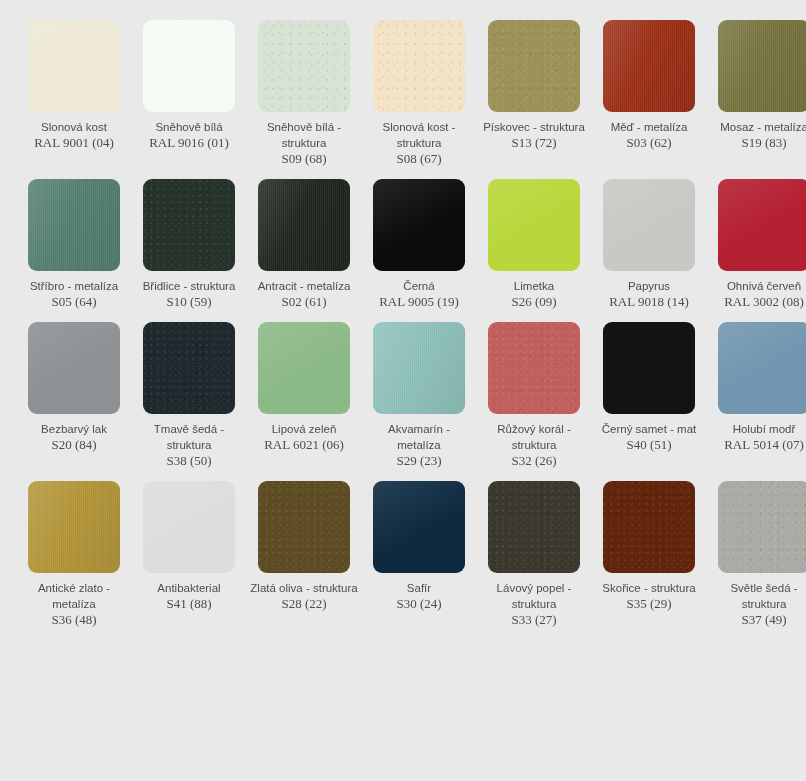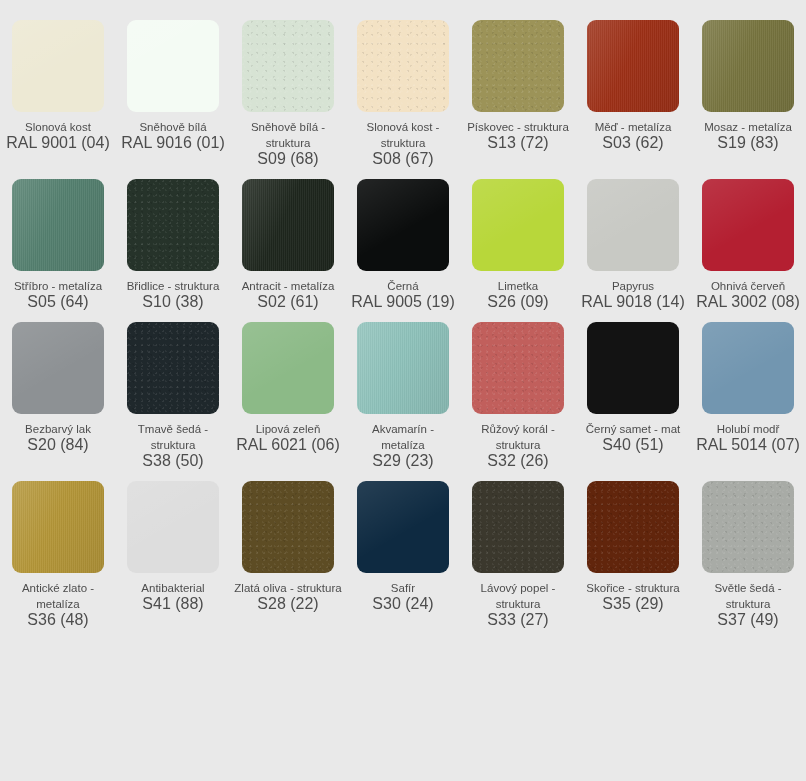--- a/index.html
+++ b/index.html
@@ -21,20 +21,21 @@
     padding-top: 8px;
     box-sizing: border-box;
   }
 
   .swatch-cell {
     display: flex;
     flex-direction: column;
     align-items: center;
     width: 115px;
     padding-top: 12px;
+    margin-left: 16px;
   }
 
   .chip {
     width: 92px;
     height: 92px;
     border-radius: 9px;
     position: relative;
     overflow: hidden;
   }
 
@@ -72,23 +73,24 @@
     margin-top: 7px;
     width: 108px;
     text-align: center;
     font-size: 11.5px;
     line-height: 16px;
     color: #4d4d4d;
   }
   .code {
     width: 108px;
     text-align: center;
-    font-size: 16px;
+    font-size: 13px;
     line-height: 16px;
     color: #4d4d4d;
+    font-family: Liberation Serif, serif;
   }
 </style>
 </head>
 <body>
 
 <div id="palette">
     <div class="swatch-cell">
       <div class="chip tex-gloss" style="background: rgb(237, 233, 212);"></div>
       <div class="label">Slonová kost</div>
       <div class="code">RAL 9001 (04)</div>
@@ -124,21 +126,21 @@
       <div class="code">S19 (83)</div>
     </div>
     <div class="swatch-cell">
       <div class="chip tex-metaliza" style="background: rgb(84, 128, 111);"></div>
       <div class="label">Stříbro - metalíza</div>
       <div class="code">S05 (64)</div>
     </div>
     <div class="swatch-cell">
       <div class="chip tex-struktura" style="background: rgb(38, 51, 42);"></div>
       <div class="label">Břidlice - struktura</div>
-      <div class="code">S10 (38)</div>
+      <div class="code">S10 (59)</div>
     </div>
     <div class="swatch-cell">
       <div class="chip tex-metaliza" style="background: rgb(30, 38, 29);"></div>
       <div class="label">Antracit - metalíza</div>
       <div class="code">S02 (61)</div>
     </div>
     <div class="swatch-cell">
       <div class="chip tex-gloss" style="background: rgb(11, 13, 13);"></div>
       <div class="label">Černá</div>
       <div class="code">RAL 9005 (19)</div>

